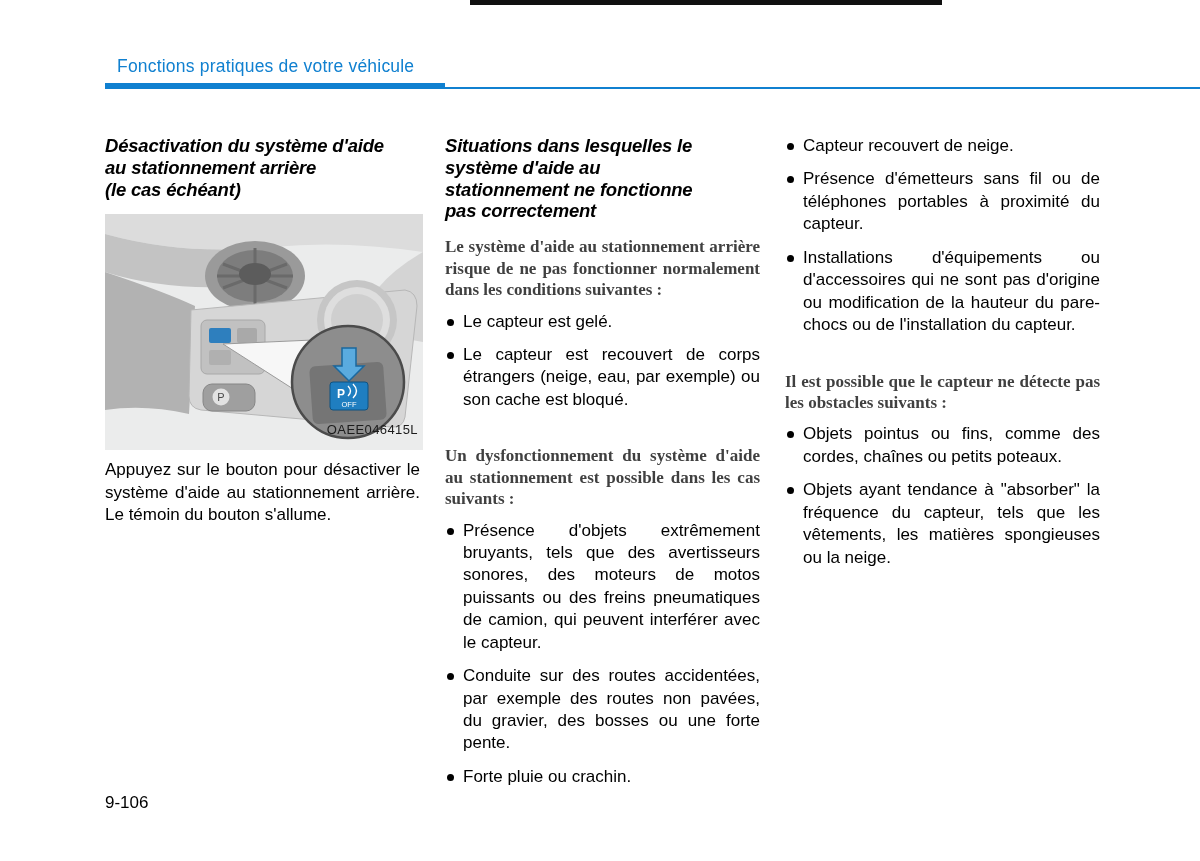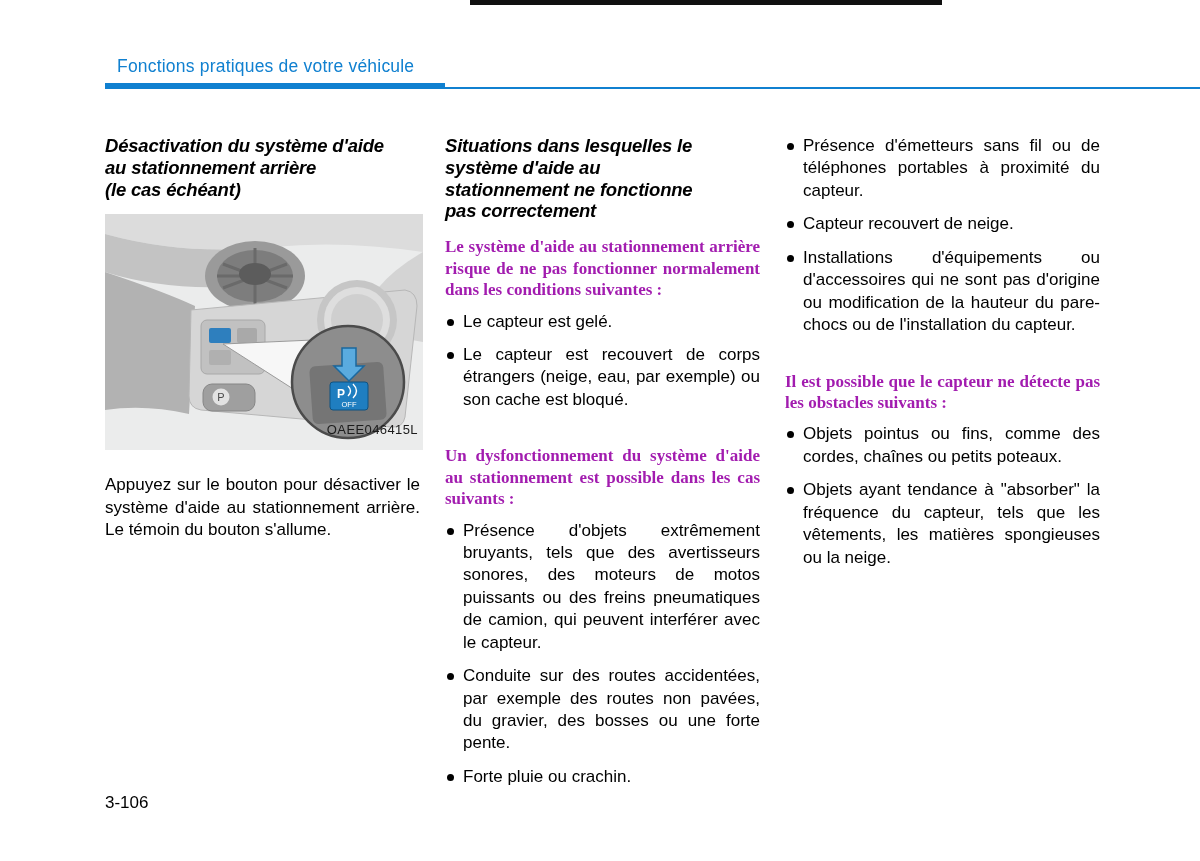--- a/index.html
+++ b/index.html
@@ -56,21 +56,21 @@
     font-style: italic;
     line-height: 1.18;
     letter-spacing: -0.2px;
     margin: 0 0 14px 0;
     white-space: pre-line;
   }
 
   .lead-in {
     font-family: "Liberation Serif", serif;
     font-weight: bold;
-    color: #a21caf;
+    color: #404040;
     font-size: 17px;
     line-height: 1.26;
     text-align: justify;
     margin: 0 0 10px 0;
   }
 
   .body-text {
     font-size: 17px;
     line-height: 1.32;
     text-align: justify;
@@ -103,21 +103,21 @@
     margin: 2px 0 0 0;
   }
   .figure svg { display: block; width: 318px; height: 236px; }
   .figure-caption {
     position: absolute;
     right: 5px; bottom: 13px;
     font-size: 13px;
     color: #1c1c1c;
     letter-spacing: 0.4px;
   }
-  .after-figure { margin-top: 24px; }
+  .after-figure { margin-top: 9px; }
 
   
   .page-number {
     position: absolute;
     left: 105px; bottom: 48px;
     font-size: 17px;
     color: #000;
   }
 </style>
 </head>
@@ -207,32 +207,32 @@
 
         <li class="bullet-item"><span class="bullet-dot"></span><span>Conduite sur des routes accidentées, par exemple des routes non pavées, du gravier, des bosses ou une forte pente.</span></li>
 
         <li class="bullet-item"><span class="bullet-dot"></span><span>Forte pluie ou crachin.</span></li>
       </ul>
   </section>
 
   <section class="col">
     <ul class="bullets">
 
+        <li class="bullet-item"><span class="bullet-dot"></span><span>Capteur recouvert de neige.</span></li>
+
         <li class="bullet-item"><span class="bullet-dot"></span><span>Présence d'émetteurs sans fil ou de téléphones portables à proximité du capteur.</span></li>
 
-        <li class="bullet-item"><span class="bullet-dot"></span><span>Capteur recouvert de neige.</span></li>
-
         <li class="bullet-item"><span class="bullet-dot"></span><span>Installations d'équipements ou d'accessoires qui ne sont pas d'origine ou modification de la hauteur du pare-chocs ou de l'installation du capteur.</span></li>
       </ul>
 
 
     <p class="lead-in gap-block">Il est possible que le capteur ne détecte pas les obstacles suivants :</p>
     <ul class="bullets">
 
         <li class="bullet-item"><span class="bullet-dot"></span><span>Objets pointus ou fins, comme des cordes, chaînes ou petits poteaux.</span></li>
 
         <li class="bullet-item"><span class="bullet-dot"></span><span>Objets ayant tendance à "absorber" la fréquence du capteur, tels que les vêtements, les matières spongieuses ou la neige.</span></li>
       </ul>
   </section>
 
 </main>
 
-<div class="page-number">3-106</div>
+<div class="page-number">9-106</div>
 
 </body></html>

